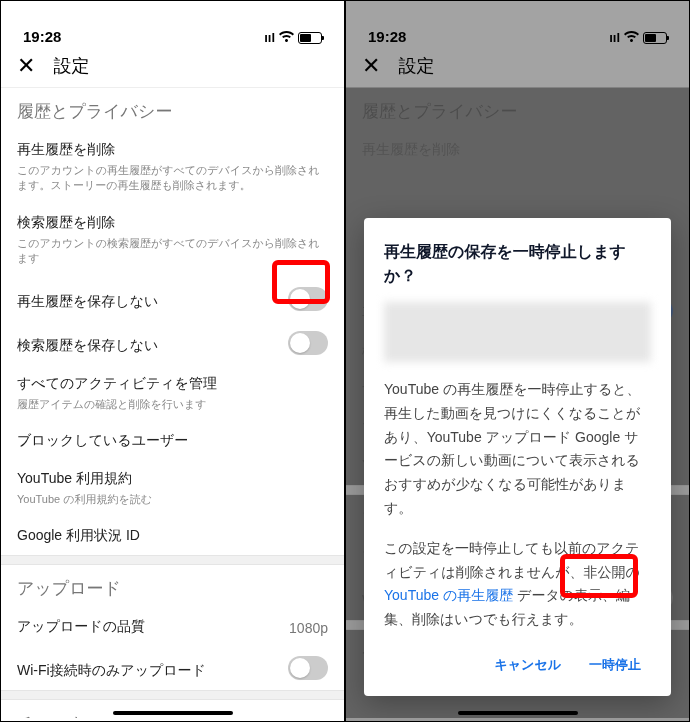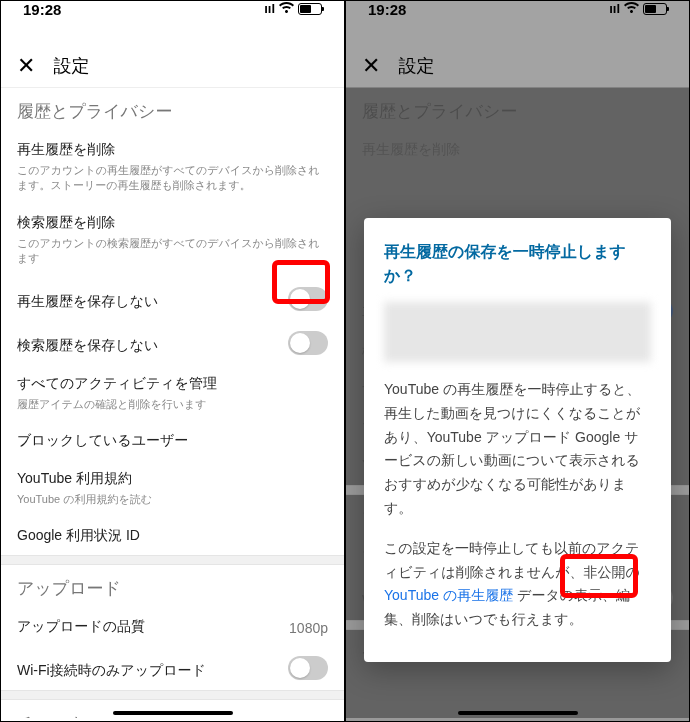--- a/index.html
+++ b/index.html
@@ -1,19 +1,19 @@
 <!DOCTYPE html>
 <html><head>
   <meta charset="utf-8">
   <style>
     * { margin: 0; padding: 0; box-sizing: border-box; }
     body { background: #888; font-family: -apple-system, BlinkMacSystemFont, "Hiragino Sans", sans-serif; display: flex; }
     .phone { width: 345px; height: 722px; background: #fff; position: relative; overflow: hidden; border: 1px solid #000; }
     .phone.right { background: #999; }
-    .status-bar { height: 44px; display: flex; justify-content: space-between; align-items: flex-start; padding: 0 22px; font-size: 15px; font-weight: 600; color: #000; }
+    .status-bar { height: 44px; display: flex; justify-content: space-between; align-items: flex-end; padding: 0 22px; font-size: 15px; font-weight: 600; color: #000; }
     .phone.right .status-bar { color: #000; background: rgba(255,255,255,0.1); }
     .status-right { display: flex; align-items: center; gap: 4px; }
     .signal { font-size: 13px; }
     .wifi { font-size: 13px; }
     .battery { width: 24px; height: 12px; border: 1px solid #000; border-radius: 3px; position: relative; display: inline-block; }
     .battery::after { content: ''; position: absolute; right: -3px; top: 3px; width: 2px; height: 4px; background: #000; border-radius: 0 1px 1px 0; }
     .battery-fill { position: absolute; left: 1px; top: 1px; bottom: 1px; width: 50%; background: #000; border-radius: 1px; }
     .header { display: flex; align-items: center; padding: 8px 16px; gap: 18px; border-bottom: 1px solid #eee; }
     .phone.right .header { background: rgba(255,255,255,0.1); border-bottom: 1px solid rgba(0,0,0,0.2); }
     .close-icon { font-size: 22px; cursor: pointer; }
@@ -29,21 +29,21 @@
     .toggle::after { content: ''; position: absolute; width: 20px; height: 20px; background: #fff; border-radius: 50%; top: 2px; left: 2px; box-shadow: 0 1px 2px rgba(0,0,0,0.2); }
     .toggle.on { background: #4285f4; }
     .toggle.on::after { left: 18px; }
     .section-divider { height: 10px; background: #f1f1f1; border-top: 1px solid #e5e5e5; border-bottom: 1px solid #e5e5e5; }
     .value-text { font-size: 14px; color: #777; }
     .highlight-box { position: absolute; border: 5px solid #ff0000; border-radius: 6px; pointer-events: none; z-index: 100; }
     .highlight-1 { left: 272px; top: 260px; width: 58px; height: 44px; }
     .highlight-2 { left: 560px; top: 554px; width: 78px; height: 44px; }
     .home-indicator { position: absolute; bottom: 6px; left: 50%; transform: translateX(-50%); width: 120px; height: 4px; background: #000; border-radius: 3px; }
     .dialog-overlay { position: absolute; top: 130px; left: 18px; right: 18px; background: #fff; border-radius: 4px; padding: 22px 20px 14px; box-shadow: 0 8px 30px rgba(0,0,0,0.3); z-index: 50; }
-    .dialog-title { font-size: 16px; font-weight: 700; color: #0369a1; margin-bottom: 14px; line-height: 1.5; }
+    .dialog-title { font-size: 16px; font-weight: 700; color: #0f172a; margin-bottom: 14px; line-height: 1.5; }
     .dialog-blur { width: 100%; height: 60px; background: #e6e6e6; filter: blur(4px); margin-bottom: 16px; }
     .dialog-text { font-size: 14px; color: #444; line-height: 1.7; margin-bottom: 16px; }
     .dialog-link { color: #1a73e8; }
     .dialog-buttons { display: flex; justify-content: flex-end; gap: 8px; margin-top: 8px; }
     .dialog-btn { padding: 8px 10px; font-size: 13px; font-weight: 700; color: #1a73e8; background: none; border: none; cursor: pointer; }
     .container { position: relative; display: flex; }
     .phone.right .content > .row, .phone.right .content > .section-label, .phone.right .content > .section-divider { color: #555; }
     .phone.right .content .row-title, .phone.right .content .row-desc { color: #666; }
     .bg-dim { position: absolute; inset: 0; background: rgba(0,0,0,0.35); z-index: 40; }
   </style>
@@ -208,20 +208,24 @@
     <div class="section-divider"></div>
     <div class="section-label">チャット</div>
 
     <div class="dialog-overlay">
       <div class="dialog-title">再生履歴の保存を一時停止しますか？</div>
       <div class="dialog-blur"></div>
       <div class="dialog-text">YouTube の再生履歴を一時停止すると、再生した動画を見つけにくくなることがあり、YouTube アップロード Google サービスの新しい動画について表示されるおすすめが少なくなる可能性があります。</div>
       <div class="dialog-text">
         <span>この設定を一時停止しても以前のアクティビティは削除されませんが、非公開の </span><span class="dialog-link">YouTube の再生履歴</span><span> データの表示、編集、削除はいつでも行えます。</span>
       </div>
+      <div class="dialog-buttons">
+        <button class="dialog-btn">キャンセル</button>
+        <button class="dialog-btn">一時停止</button>
+      </div>
     </div>
   </div>
   <div class="home-indicator"></div>
 </div>
 
 <div class="highlight-box highlight-1"></div>
 <div class="highlight-box highlight-2"></div>
 
 </div>
 

